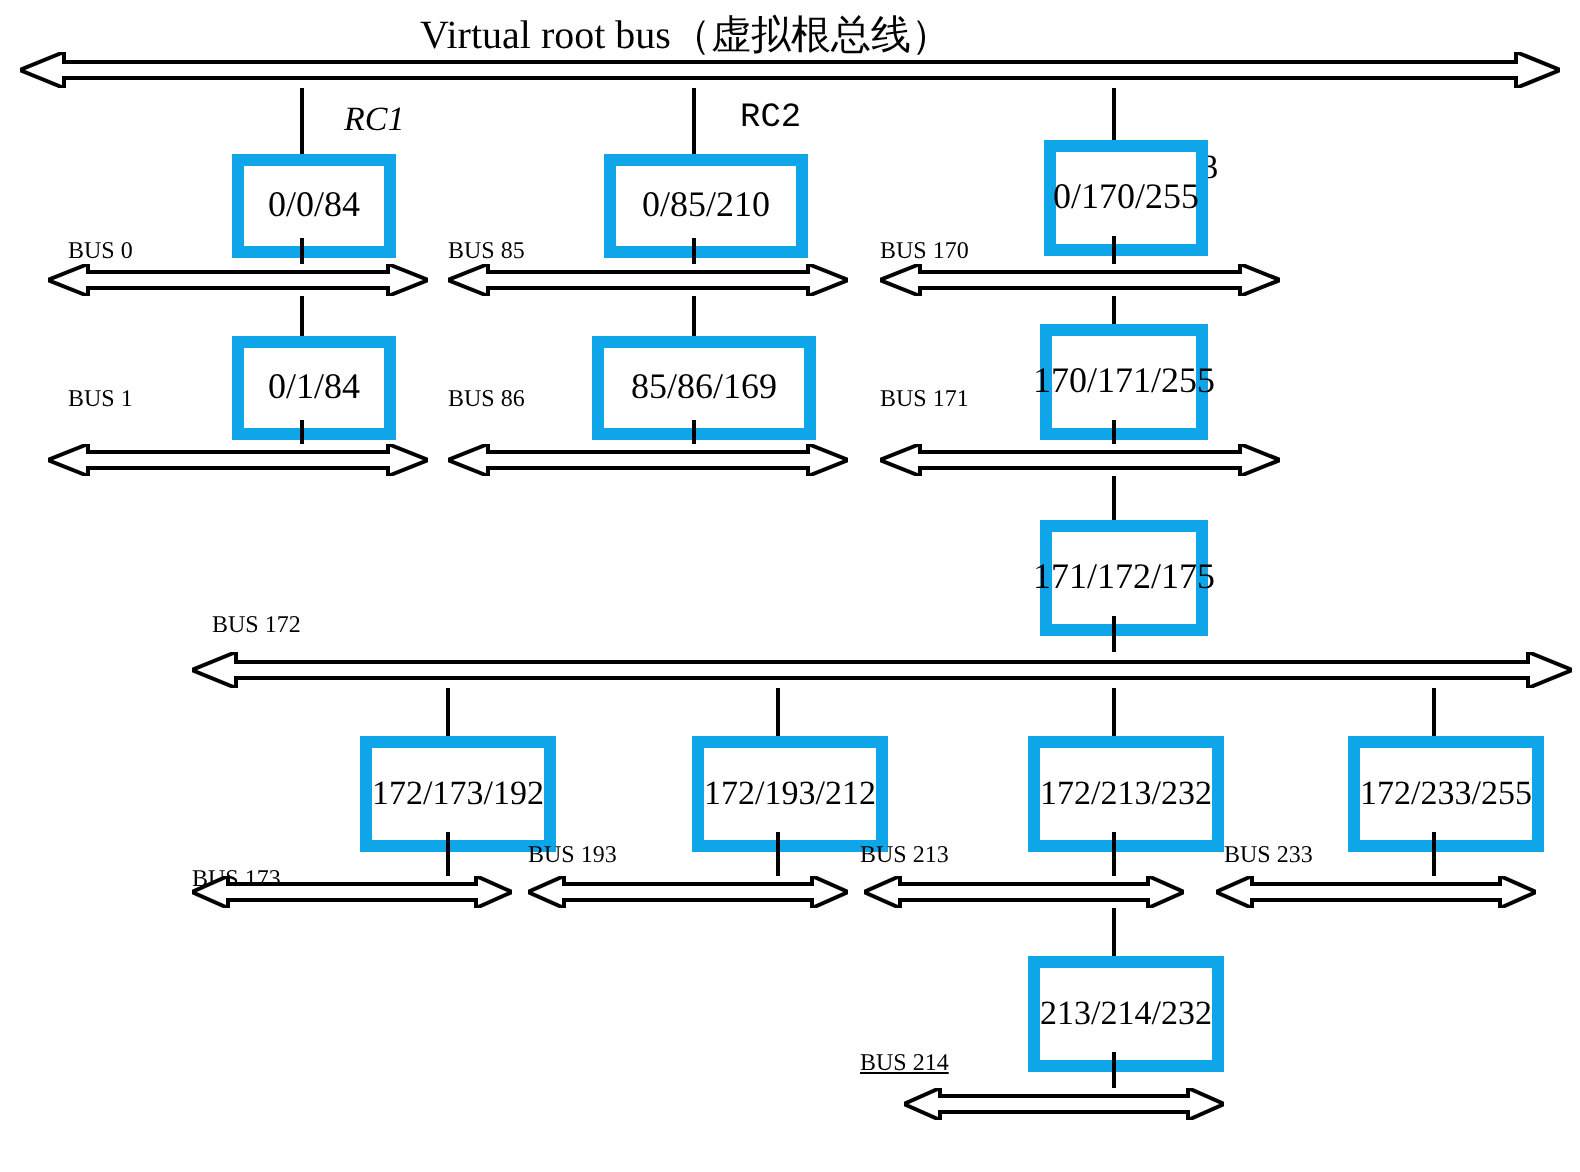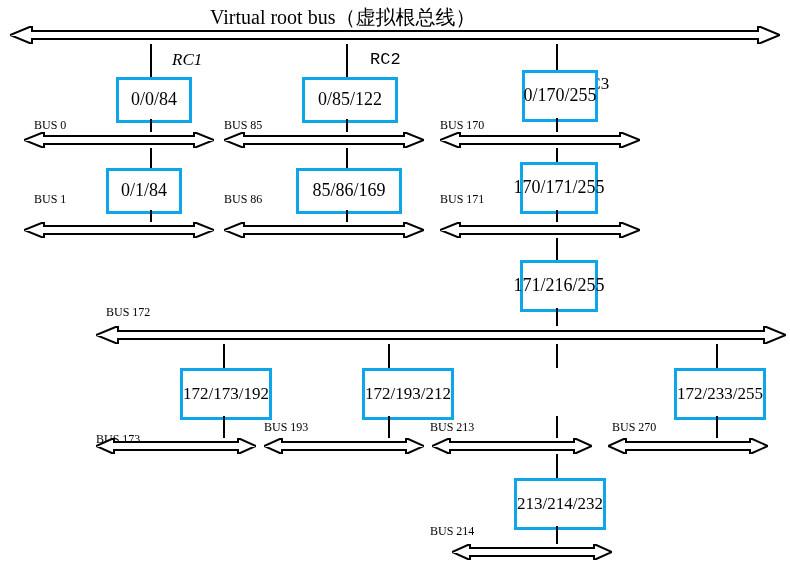--- a/index.html
+++ b/index.html
@@ -19,21 +19,21 @@
   position: absolute;
   font-size: 20px;
 }
 .label {
   position: absolute;
   font-size: 12px;
   white-space: nowrap;
 }
 .node {
   position: absolute;
-  border: 3px solid #0ea5e9;
+  border: 6px solid #0ea5e9;
   text-align: center;
   display: flex;
   align-items: center;
   justify-content: center;
   font-size: 18px;
   background: #fff;
   line-height: 1.1;
 }
 svg.arrow {
   position: absolute;
@@ -57,21 +57,21 @@
 
   <div class="vline" style="left:150px; top:44px; height:33px;"></div>
   <div class="vline" style="left:346px; top:44px; height:33px;"></div>
   <div class="vline" style="left:556px; top:44px; height:26px;"></div>
 
   <div class="label" style="left:172px; top:50px; font-size:17px;font-style:italic;">RC1</div>
   <div class="label" style="left:370px; top:50px; font-size:17px;font-family:Liberation Mono, monospace;">RC2</div>
   <div class="label" style="left:578px; top:50px; font-size:17px;margin-top:24px;">RC3</div>
 
   <div class="node" style="left:116px; top:77px; width:70px; height:40px;">0/0/84</div>
-  <div class="node" style="left:302px; top:77px; width:90px; height:40px;">0/85/122</div>
+  <div class="node" style="left:302px; top:77px; width:90px; height:40px;">0/85/210</div>
   <div class="node" style="left:522px; top:70px; width:70px; height:46px;">0/170/255</div>
 
   <div class="label" style="left:34px;  top:118px;">BUS 0</div>
   <div class="label" style="left:224px; top:118px;">BUS 85</div>
   <div class="label" style="left:440px; top:118px;">BUS 170</div>
 
   <div class="vline" style="left:150px; top:119px; height:13px;"></div>
   <div class="vline" style="left:346px; top:119px; height:13px;"></div>
   <div class="vline" style="left:556px; top:118px; height:14px;"></div>
 
@@ -82,21 +82,21 @@
       <path d="M0 8 L20 0 L20 4 L180 4 L180 0 L200 8 L180 16 L180 12 L20 12 L20 16 Z" fill="#fff" stroke="#000" stroke-width="2"></path>
     </svg>
   <svg class="arrow" style="left:440px; top:132px; width:200px; height:16px;" viewBox="0 0 200 16">
       <path d="M0 8 L20 0 L20 4 L180 4 L180 0 L200 8 L180 16 L180 12 L20 12 L20 16 Z" fill="#fff" stroke="#000" stroke-width="2"></path>
     </svg>
 
   <div class="vline" style="left:150px; top:148px; height:20px;"></div>
   <div class="vline" style="left:346px; top:148px; height:20px;"></div>
   <div class="vline" style="left:556px; top:148px; height:14px;"></div>
 
-  <div class="node" style="left:106px; top:168px; width:70px; height:40px;text-align:right;">0/1/84</div>
+  <div class="node" style="left:116px; top:168px; width:70px; height:40px;text-align:right;">0/1/84</div>
   <div class="node" style="left:296px; top:168px; width:100px; height:40px;">85/86/169</div>
   <div class="node" style="left:520px; top:162px; width:72px; height:46px;">170/171/255</div>
 
   <div class="label" style="left:34px;  top:192px;">BUS 1</div>
   <div class="label" style="left:224px; top:192px;">BUS 86</div>
   <div class="label" style="left:440px; top:192px;">BUS 171</div>
 
   <div class="vline" style="left:150px; top:210px; height:12px;"></div>
   <div class="vline" style="left:346px; top:210px; height:12px;"></div>
   <div class="vline" style="left:556px; top:210px; height:12px;"></div>
@@ -106,43 +106,44 @@
     </svg>
   <svg class="arrow" style="left:224px; top:222px; width:200px; height:16px;" viewBox="0 0 200 16">
       <path d="M0 8 L20 0 L20 4 L180 4 L180 0 L200 8 L180 16 L180 12 L20 12 L20 16 Z" fill="#fff" stroke="#000" stroke-width="2"></path>
     </svg>
   <svg class="arrow" style="left:440px; top:222px; width:200px; height:16px;" viewBox="0 0 200 16">
       <path d="M0 8 L20 0 L20 4 L180 4 L180 0 L200 8 L180 16 L180 12 L20 12 L20 16 Z" fill="#fff" stroke="#000" stroke-width="2"></path>
     </svg>
 
   <div class="vline" style="left:556px; top:238px; height:22px;"></div>
 
-  <div class="node" style="left:520px; top:260px; width:72px; height:46px;">171/216/255</div>
+  <div class="node" style="left:520px; top:260px; width:72px; height:46px;">171/172/175</div>
 
   <div class="label" style="left:106px; top:305px;">BUS 172</div>
 
   <div class="vline" style="left:556px; top:308px; height:18px;"></div>
 
   <svg class="arrow" style="left:96px; top:326px; width:690px; height:18px;" viewBox="0 0 690 18">
       <path d="M0 9 L22 0 L22 5 L668 5 L668 0 L690 9 L668 18 L668 13 L22 13 L22 18 Z" fill="#fff" stroke="#000" stroke-width="2"></path>
     </svg>
 
   <div class="vline" style="left:223px; top:344px; height:24px;"></div>
   <div class="vline" style="left:388px; top:344px; height:24px;"></div>
   <div class="vline" style="left:556px; top:344px; height:24px;"></div>
   <div class="vline" style="left:716px; top:344px; height:24px;"></div>
 
   <div class="node" style="left:180px; top:368px; width:86px; height:46px; font-size:17px;">172/173/192</div>
-  <div class="node" style="left:362px; top:368px; width:86px; height:46px; font-size:17px;">172/193/212</div>
+  <div class="node" style="left:346px; top:368px; width:86px; height:46px; font-size:17px;">172/193/212</div>
+  <div class="node" style="left:514px; top:368px; width:86px; height:46px; font-size:17px;">172/213/232</div>
   <div class="node" style="left:674px; top:368px; width:86px; height:46px; font-size:17px;text-align:center;">172/233/255</div>
 
   <div class="label" style="left:96px;  top:432px;">BUS 173</div>
   <div class="label" style="left:264px; top:420px;">BUS 193</div>
   <div class="label" style="left:430px; top:420px;">BUS 213</div>
-  <div class="label" style="left:612px; top:420px;">BUS 270</div>
+  <div class="label" style="left:612px; top:420px;">BUS 233</div>
 
   <div class="vline" style="left:223px; top:416px; height:22px;"></div>
   <div class="vline" style="left:388px; top:416px; height:22px;"></div>
   <div class="vline" style="left:556px; top:416px; height:22px;"></div>
   <div class="vline" style="left:716px; top:416px; height:22px;"></div>
 
   <svg class="arrow" style="left:96px;  top:438px; width:160px; height:16px;" viewBox="0 0 160 16">
       <path d="M0 8 L18 0 L18 4 L142 4 L142 0 L160 8 L142 16 L142 12 L18 12 L18 16 Z" fill="#fff" stroke="#000" stroke-width="2"></path>
     </svg>
   <svg class="arrow" style="left:264px; top:438px; width:160px; height:16px;" viewBox="0 0 160 16">
@@ -152,21 +153,21 @@
       <path d="M0 8 L18 0 L18 4 L142 4 L142 0 L160 8 L142 16 L142 12 L18 12 L18 16 Z" fill="#fff" stroke="#000" stroke-width="2"></path>
     </svg>
   <svg class="arrow" style="left:608px; top:438px; width:160px; height:16px;" viewBox="0 0 160 16">
       <path d="M0 8 L18 0 L18 4 L142 4 L142 0 L160 8 L142 16 L142 12 L18 12 L18 16 Z" fill="#fff" stroke="#000" stroke-width="2"></path>
     </svg>
 
   <div class="vline" style="left:556px; top:454px; height:24px;"></div>
 
   <div class="node" style="left:514px; top:478px; width:86px; height:46px; font-size:17px;">213/214/232</div>
 
-  <div class="label" style="left:430px; top:524px;">BUS 214</div>
+  <div class="label" style="left:430px; top:524px;text-decoration:underline;">BUS 214</div>
 
   <div class="vline" style="left:556px; top:526px; height:18px;"></div>
 
   <svg class="arrow" style="left:452px; top:544px; width:160px; height:16px;" viewBox="0 0 160 16">
       <path d="M0 8 L18 0 L18 4 L142 4 L142 0 L160 8 L142 16 L142 12 L18 12 L18 16 Z" fill="#fff" stroke="#000" stroke-width="2"></path>
     </svg>
 
 </div>
 
 </body></html>

